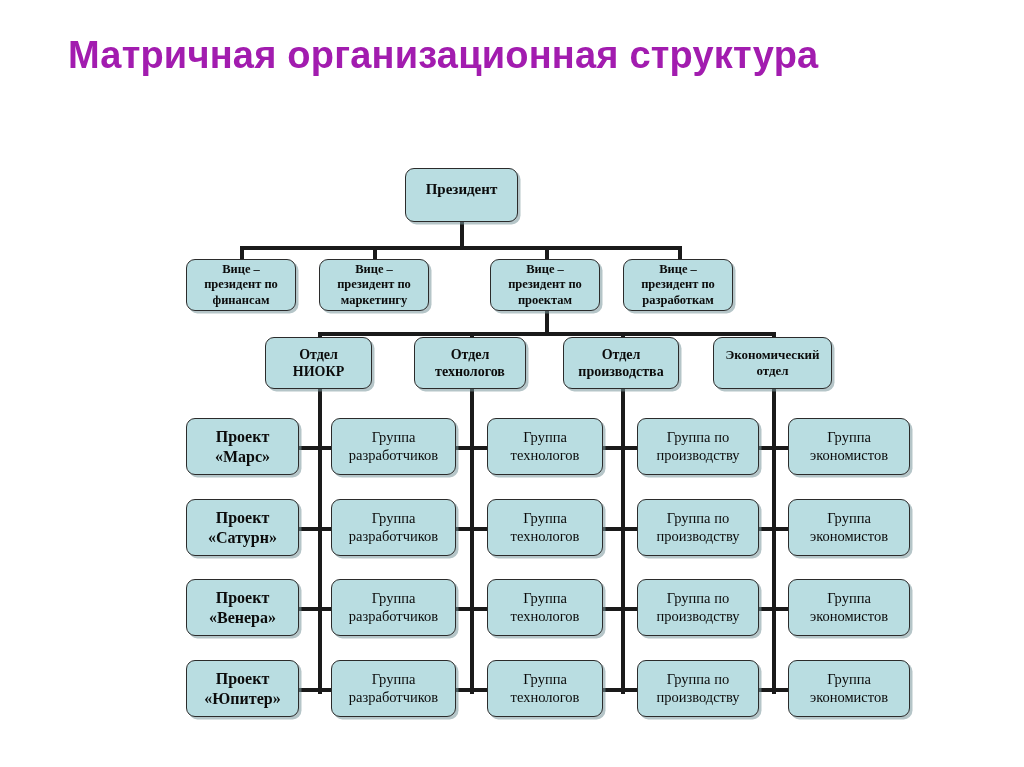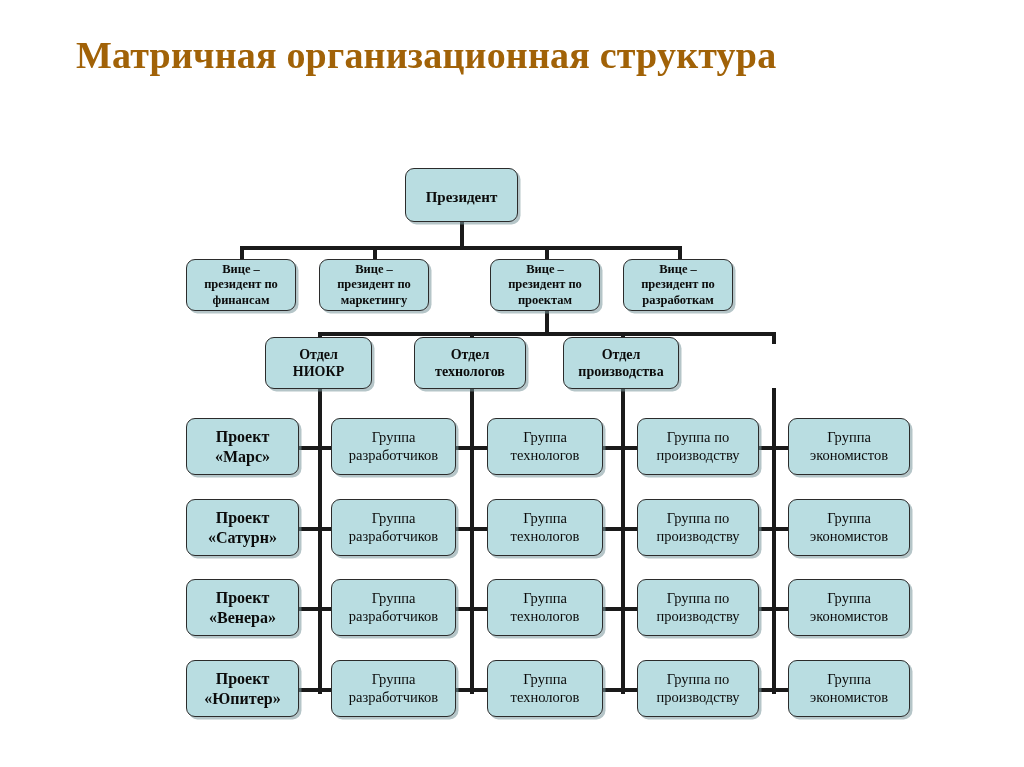--- a/index.html
+++ b/index.html
@@ -11,28 +11,28 @@
   body {
     width: 1024px;
     height: 767px;
     position: relative;
     overflow: hidden;
     font-family: "Liberation Serif", "DejaVu Serif", serif;
   }
 
   #page-title {
     position: absolute;
-    left: 76px;
+    left: 68px;
     top: 30px;
     width: 800px;
-    font-family: Liberation Serif, serif;
+    font-family: Liberation Sans, sans-serif;
     font-weight: bold;
     font-size: 38px;
     line-height: 1.35;
-    color: #a16207;
+    color: #a21caf;
     letter-spacing: 0.2px;
     white-space: pre-line;
   }
 
   #diagram {
     position: absolute;
     left: 0;
     top: 0;
     width: 1024px;
     height: 767px;
@@ -59,21 +59,21 @@
     text-align: center;
     color: #0b0b0b;
     box-shadow: 2.5px 2.5px 0 rgba(120,150,155,0.55);
     padding: 2px 4px;
     line-height: 1.22;
     z-index: 5;
   }
   .node .txt { white-space: pre-line; display: block; }
 
   .node.bold { font-weight: bold; }
-  .node.n-president { font-size: 15px; align-items: flex-start; padding-top: 19px; }
+  .node.n-president { font-size: 15px; align-items: flex-start; padding-top: 11px; }
   .node.n-vp   { font-size: 12.5px; }
   .node.n-dept { font-size: 14px; }
   .node.n-proj { font-size: 16px; }
   .node.n-group{ font-size: 14.5px; font-weight: normal; }
   .node.n-dept-econ { font-size: 13px; }
 </style>
 </head>
 <body>
 
 <div id="page-title">Матричная организационная структура</div>
@@ -134,20 +134,24 @@
 НИОКР</span>
   </div>
   <div class="node bold n-dept" style="left:414px; top:337px; width:112px; height:52px;">
     <span class="txt">Отдел
 технологов</span>
   </div>
   <div class="node bold n-dept" style="left:563px; top:337px; width:116px; height:52px;">
     <span class="txt">Отдел
 производства</span>
   </div>
+  <div class="node bold n-dept-econ" style="left:713px; top:337px; width:119px; height:52px;">
+    <span class="txt">Экономический
+отдел</span>
+  </div>
 
   <div class="node bold n-proj" style="left:186px; top:418px; width:113px; height:57px;">
     <span class="txt">Проект
 «Марс»</span>
   </div>
   <div class="node n-group" style="left:331px; top:418px; width:125px; height:57px;">
     <span class="txt">Группа
 разработчиков</span>
   </div>
   <div class="node n-group" style="left:487px; top:418px; width:116px; height:57px;">

